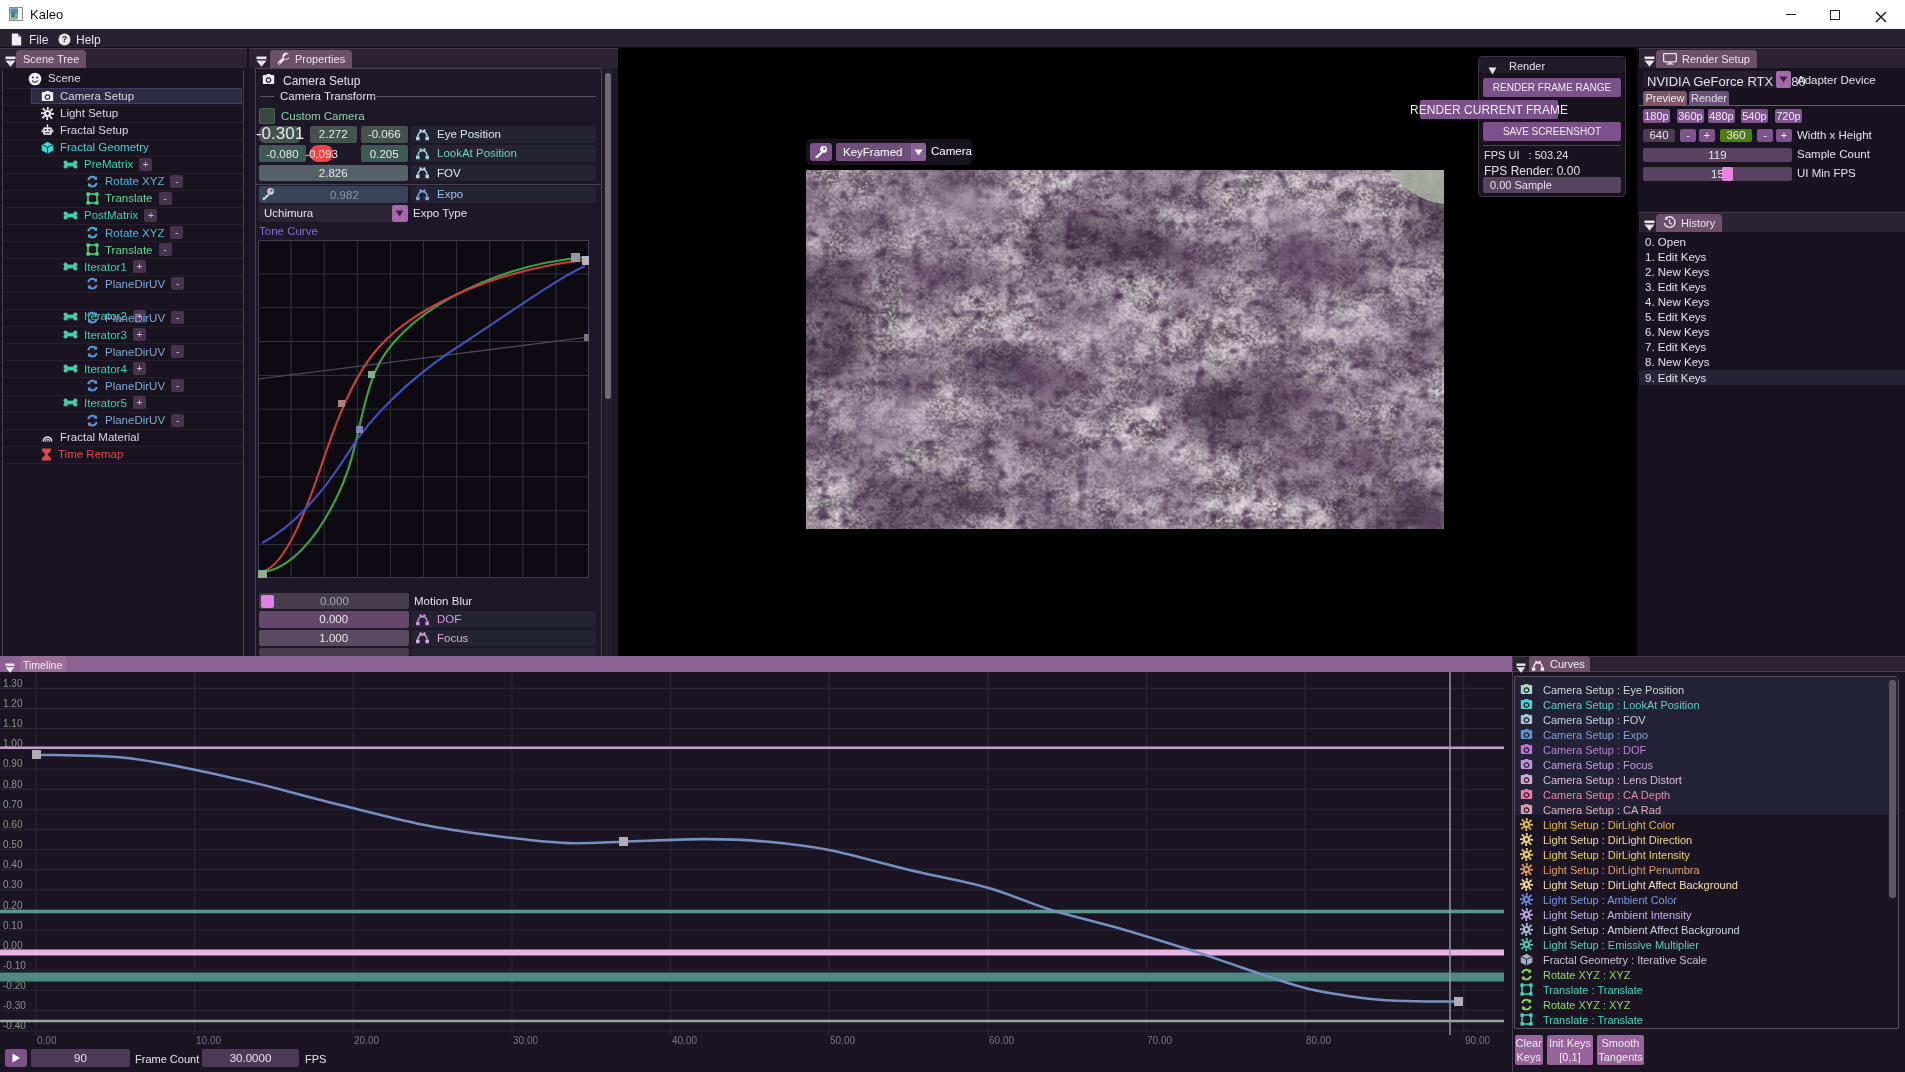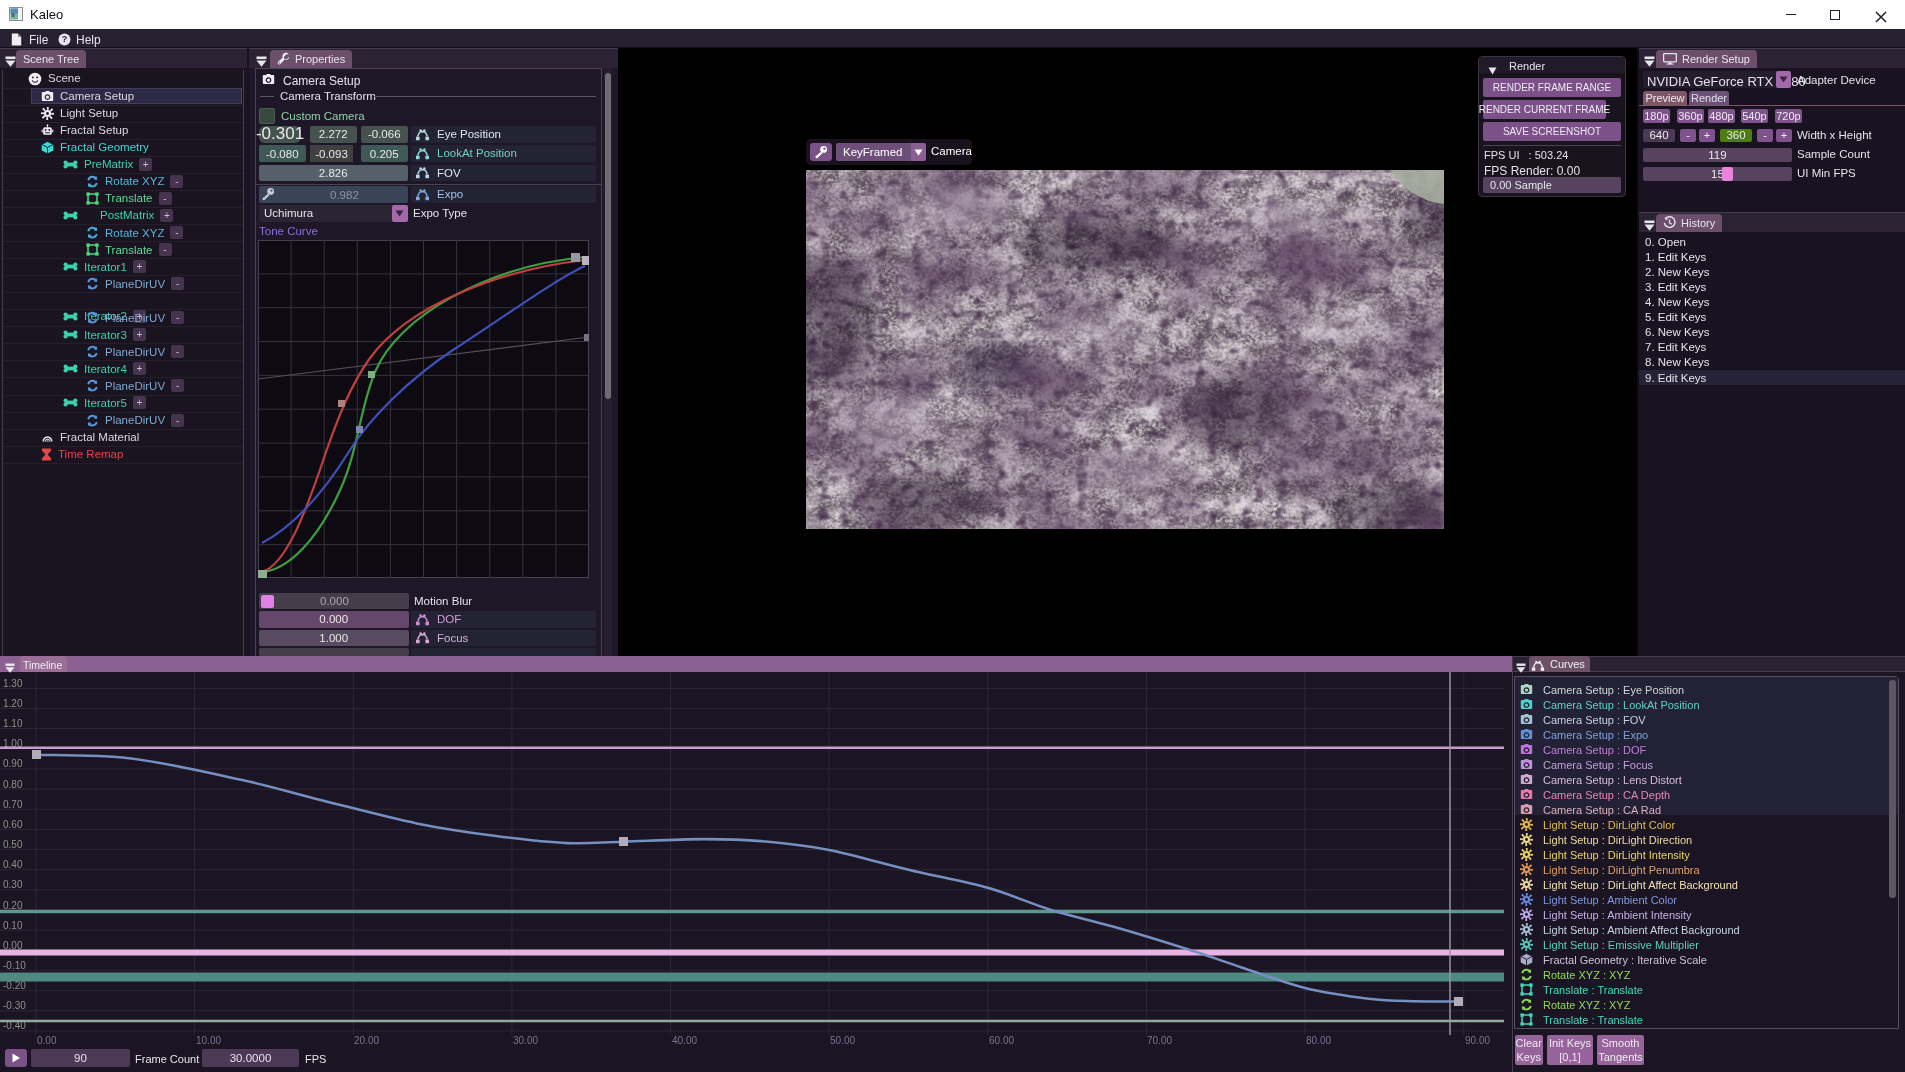--- a/index.html
+++ b/index.html
@@ -135,21 +135,21 @@
   </div>
 <div class="abs" style="left:2px;top:224.0px;width:241px;height:1px;background:#251e2d"></div>
 <div class="abs" style="left:63px;top:208.4px;height:14px;display:flex;align-items:center">
     <svg width="15" height="13" viewBox="0 0 15 13" style="">
       <circle cx="2.6" cy="4.6" r="2.1" fill="#3ecfad"></circle>
       <circle cx="2.6" cy="8.4" r="2.1" fill="#3ecfad"></circle>
       <circle cx="12.4" cy="4.6" r="2.1" fill="#3ecfad"></circle>
       <circle cx="12.4" cy="8.4" r="2.1" fill="#3ecfad"></circle>
       <rect x="2" y="4.6" width="11" height="3.8" fill="#3ecfad"></rect>
     </svg>
-    <span style="margin-left:22px;font-size:11.5px;color:#3ecfad;white-space:nowrap">PostMatrix</span>
+    <span style="margin-left:6px;font-size:11.5px;color:#3ecfad;white-space:nowrap">PostMatrix</span>
     <div style="margin-left:6px;width:13px;height:13px;background:#46334e;border-radius:2px;color:#cfb8d8;font-size:10px;display:flex;align-items:center;justify-content:center">+</div>
   </div>
 <div class="abs" style="left:2px;top:241.0px;width:241px;height:1px;background:#251e2d"></div>
 <div class="abs" style="left:86px;top:225.5px;height:14px;display:flex;align-items:center">
     <svg width="13" height="13" viewBox="0 0 13 13" style="">
       <path d="M2.2 5.2 A4.6 4.6 0 0 1 10.6 4.0" stroke="#4fa8d8" stroke-width="1.9" fill="none"></path>
       <path d="M10.8 8 A4.6 4.6 0 0 1 2.4 9.2" stroke="#4fa8d8" stroke-width="1.9" fill="none"></path>
       <path d="M10.9 1.2 L10.9 4.9 L7.4 4.3 Z" fill="#4fa8d8"></path>
       <path d="M2.1 12 L2.1 8.3 L5.6 8.9 Z" fill="#4fa8d8"></path>
     </svg>
@@ -333,21 +333,21 @@
       <rect x="1" y="8.6" width="3.6" height="3.6" fill="#b9d8e4"></rect>
       <rect x="10.4" y="8.6" width="3.6" height="3.6" fill="#b9d8e4"></rect>
       <path d="M2.8 8.4 C3.6 4.2 5 3.4 7.5 3.4 C10 3.4 11.4 4.2 12.2 8.4" fill="none" stroke="#b9d8e4" stroke-width="1.5"></path>
       <circle cx="5.6" cy="2.6" r="1.25" fill="#b9d8e4"></circle>
       <circle cx="9.4" cy="2.6" r="1.25" fill="#b9d8e4"></circle>
       <path d="M5.6 2.6 L7 4.4 M9.4 2.6 L8 4.4" stroke="#b9d8e4" stroke-width="1"></path>
     </svg>
   </div>
 <div class="abs" style="left:437px;top:128px;font-size:11.5px;color:#dce8f0;white-space:nowrap">Eye Position</div>
 <div class="abs" style="left:259px;top:145.3px;width:46.5px;height:16.5px;background:#3f5a55;border-radius:2px;color:#e8e8e8;font-size:11.5px;display:flex;align-items:center;justify-content:center">-0.080</div>
-<div class="abs" style="left:310px;top:145.3px;width:43px;height:16.5px;background:#404040;border-radius:0;color:#e8e8e8;font-size:11.5px;display:flex;align-items:center;justify-content:center">-0.093</div>
+<div class="abs" style="left:310px;top:145.3px;width:23px;height:16.5px;background:#ef4444;border-radius:8px;color:#e8e8e8;font-size:11.5px;display:flex;align-items:center;justify-content:center">-0.093</div>
 <div class="abs" style="left:361px;top:145.3px;width:46.5px;height:16.5px;background:#3f5a55;border-radius:2px;color:#e8e8e8;font-size:11.5px;display:flex;align-items:center;justify-content:center">0.205</div>
 <div class="abs" style="left:411px;top:145.3px;width:185px;height:16.5px;background:#242334;border-radius:2px"></div>
 <div class="row-ico" style="left:415px;top:146.3px;height:14.5px">
     <svg width="15" height="13" viewBox="0 0 15 13" style="width:15px;">
       <rect x="1" y="8.6" width="3.6" height="3.6" fill="#8fd8d8"></rect>
       <rect x="10.4" y="8.6" width="3.6" height="3.6" fill="#8fd8d8"></rect>
       <path d="M2.8 8.4 C3.6 4.2 5 3.4 7.5 3.4 C10 3.4 11.4 4.2 12.2 8.4" fill="none" stroke="#8fd8d8" stroke-width="1.5"></path>
       <circle cx="5.6" cy="2.6" r="1.25" fill="#8fd8d8"></circle>
       <circle cx="9.4" cy="2.6" r="1.25" fill="#8fd8d8"></circle>
       <path d="M5.6 2.6 L7 4.4 M9.4 2.6 L8 4.4" stroke="#8fd8d8" stroke-width="1"></path>
@@ -532,21 +532,21 @@
 </g>
 <path d="M584 0 L638 0 L638 34 C 616 32, 596 18, 584 0 Z" fill="#a6ad9f" opacity="0.88"></path>
 </svg></div>
 <div class="abs" style="left:1478px;top:56px;width:148px;height:141px;background:#18131c;border:1px solid #3a3342;border-radius:4px"></div>
 <div class="abs" style="left:1479px;top:57px;width:146px;height:16px;background:#211a28;border-radius:3px 3px 0 0"></div>
 <div class="abs" style="left:1488px;top:61px"><svg width="9" height="8" viewBox="0 0 9 8" style="">
       <path d="M0.5 0.5 h8 L4.5 7.5 Z" fill="#e8e4ec"></path>
     </svg></div>
 <div class="abs txt" style="left:1509px;top:59.5px;font-size:11px">Render</div>
 <div class="pbtn" style="left:1483px;top:78px;width:138px;height:19px;font-size:10px">RENDER FRAME RANGE</div>
-<div class="pbtn" style="left:1483px;top:100px;width:123px;height:19px;font-size:10px">RENDER CURRENT FRAME</div>
+<div class="pbtn" style="left:1420px;top:100px;width:138px;height:19px;font-size:12px">RENDER CURRENT FRAME</div>
 <div class="pbtn" style="left:1483px;top:121.5px;width:138px;height:19px;font-size:10px">SAVE SCREENSHOT</div>
 <div class="abs" style="left:1483px;top:144.5px;width:138px;height:1px;background:#4a4452"></div>
 <div class="abs txt" style="left:1484px;top:148.5px;font-size:11px">FPS UI&nbsp;&nbsp;&nbsp;: 503.24</div>
 <div class="abs txt" style="left:1484px;top:163.5px;font-size:12px">FPS Render: 0.00</div>
 <div class="abs" style="left:1483px;top:176.5px;width:138px;height:16px;background:#57425f;border-radius:2px"></div>
 <div class="abs txt" style="left:1490px;top:179px;font-size:11px">0.00 Sample</div>
 <div class="abs" style="left:1639px;top:48px;width:266px;height:608px;background:#191220"></div>
 <div class="abs" style="left:1637px;top:48px;width:2px;height:608px;background:#120c18"></div>
 <div class="hdr" style="left:1639px;top:48px;width:266px"></div>
 <div class="abs" style="left:1644px;top:53px"><svg width="11" height="11" viewBox="0 0 11 11" style="">

